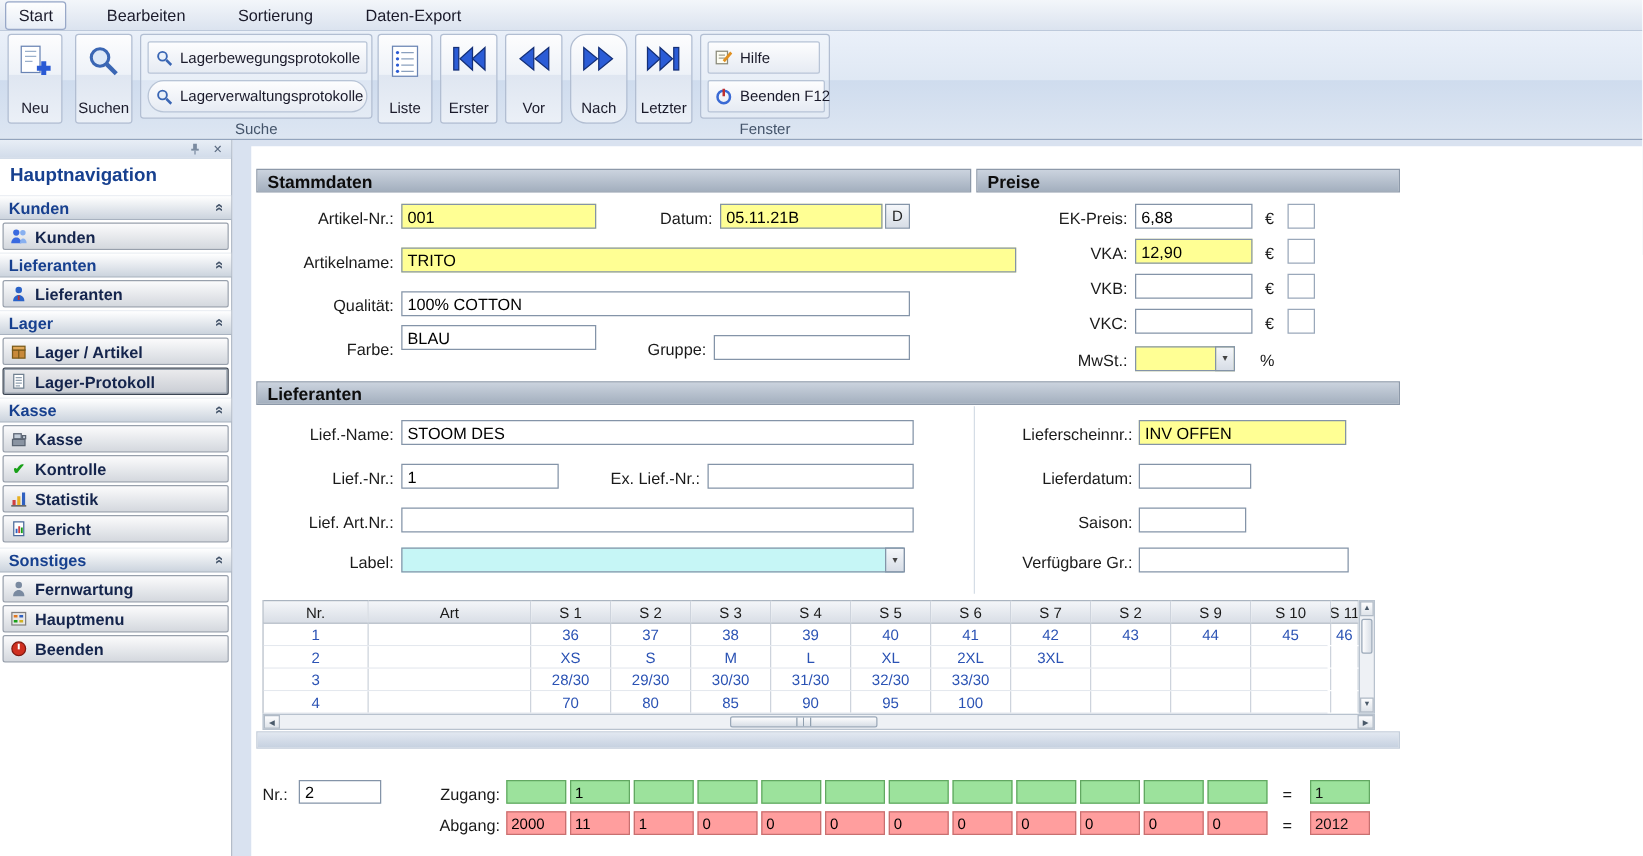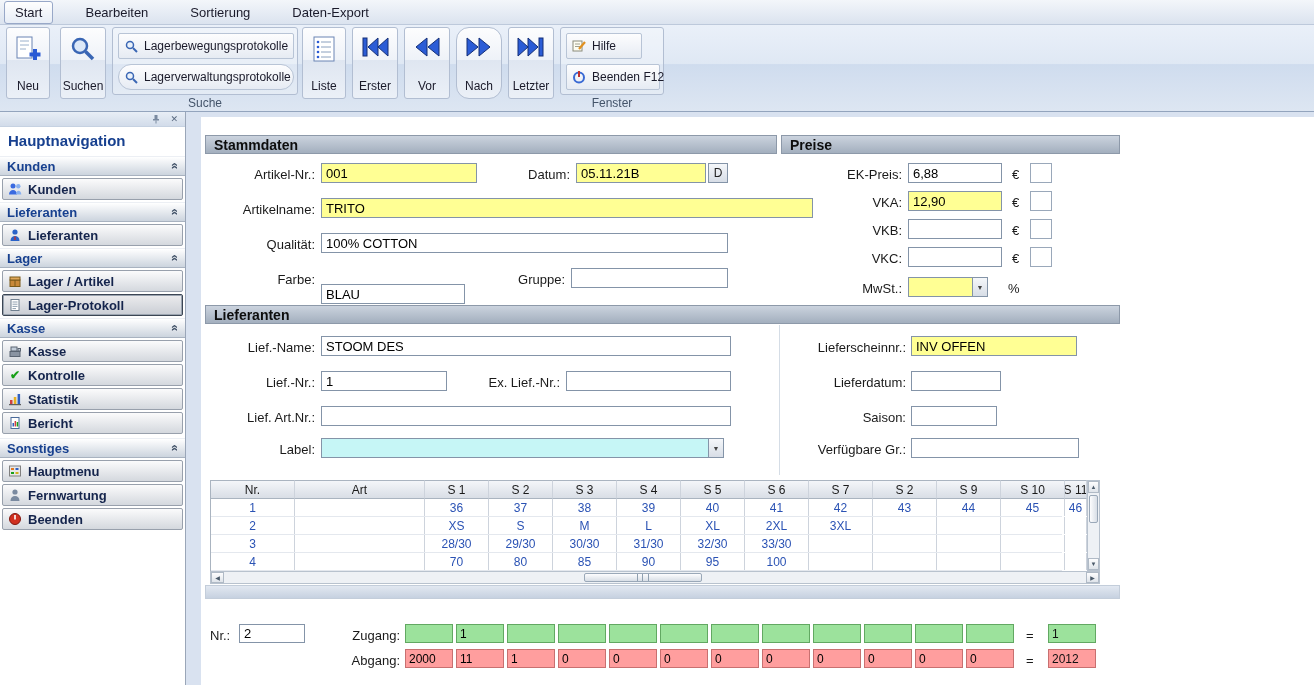--- a/index.html
+++ b/index.html
@@ -173,21 +173,21 @@
       <svg width="30" height="22">
           <polygon points="2,2 12,11 2,20" fill="#2b5cd6" stroke="#142f77"></polygon>
           <polygon points="12,2 22,11 12,20" fill="#2b5cd6" stroke="#142f77"></polygon>
           <rect x="23" y="2" width="4" height="18" fill="#2b5cd6" stroke="#142f77"></rect>
         </svg>
     </span>
     <span>Letzter</span>
   </div>
 
   <div class="rgroup" style="left:560px;width:104px;">
-    <div class="rmini" style="top:5px;width:76px;align-items:center;">
+    <div class="rmini" style="top:5px;width:90px;align-items:center;">
       <span class="ic">
         <svg width="14" height="14">
             <rect x="1" y="2" width="9" height="10" fill="#fdfdf2" stroke="#8a8a7a"></rect>
             <line x1="3" y1="5" x2="8" y2="5" stroke="#a0a090"></line>
             <line x1="3" y1="7.5" x2="8" y2="7.5" stroke="#a0a090"></line>
             <line x1="7" y1="10" x2="13" y2="3" stroke="#e09020" stroke-width="2.2"></line>
           </svg>
       </span>
       <span>Hilfe</span>
     </div>
@@ -316,41 +316,41 @@
     <span>Bericht</span>
   </div>
 
   <div class="sb-header" style="margin-top:4px;">
     <span>Sonstiges</span>
     <span class="chev">»</span>
   </div>
   <div class="sb-item">
     <span class="ic">
       <svg width="14" height="14">
+          <circle cx="7" cy="4" r="2.6" fill="#7a8aa0"></circle>
+          <path d="M2.5 13c0-3.2 2-5 4.5-5s4.5 1.8 4.5 5z" fill="#7a8aa0"></path>
+        </svg>
+    </span>
+    <span>Fernwartung</span>
+  </div>
+  <div class="sb-item">
+    <span class="ic">
+      <svg width="14" height="14">
           <rect x="1.5" y="2" width="11" height="10" fill="#e8e8e8" stroke="#808080"></rect>
           <rect x="3" y="4" width="3" height="2" fill="#e07820"></rect>
           <rect x="7.5" y="4" width="3" height="2" fill="#3060c0"></rect>
           <rect x="3" y="8" width="3" height="2" fill="#18a018"></rect>
           <rect x="7.5" y="8" width="3" height="2" fill="#d0b020"></rect>
         </svg>
     </span>
     <span>Hauptmenu</span>
   </div>
   <div class="sb-item">
     <span class="ic">
       <svg width="14" height="14">
-          <circle cx="7" cy="4" r="2.6" fill="#7a8aa0"></circle>
-          <path d="M2.5 13c0-3.2 2-5 4.5-5s4.5 1.8 4.5 5z" fill="#7a8aa0"></path>
-        </svg>
-    </span>
-    <span>Fernwartung</span>
-  </div>
-  <div class="sb-item">
-    <span class="ic">
-      <svg width="14" height="14">
           <circle cx="7" cy="7" r="5.5" fill="#d03020" stroke="#801810"></circle>
           <rect x="6.2" y="3" width="1.6" height="4.5" fill="#fff"></rect>
         </svg>
     </span>
     <span>Beenden</span>
   </div>
 </div>
 
 <div class="mainbg"></div>
 <div class="mainpanel"></div>
@@ -365,21 +365,21 @@
 <input class="inp yellow" style="left: 576px; top: 163px; width: 130px;" value="05.11.21B">
 <div class="dbtn" style="left:708px;top:163px;">D</div>
 
 <span class="lbl" style="left:205px;top:202px;width:110px;">Artikelname:</span>
 <input class="inp yellow" style="left: 321px; top: 198px; width: 492px;" value="TRITO">
 
 <span class="lbl" style="left:205px;top:237px;width:110px;">Qualität:</span>
 <input class="inp" style="left: 321px; top: 233px; width: 407px;" value="100% COTTON">
 
 <span class="lbl" style="left:205px;top:272px;width:110px;">Farbe:</span>
-<input class="inp" style="left: 321px; top: 284px; width: 144px;" value="BLAU">
+<input class="inp" style="left: 321px; top: 260px; width: 156px;" value="BLAU">
 <span class="lbl" style="left:460px;top:272px;width:105px;">Gruppe:</span>
 <input class="inp" style="left: 571px; top: 268px; width: 157px;" value="">
 
 <span class="lbl" style="left:766px;top:167px;width:136px;">EK-Preis:</span>
 <input class="inp" style="left: 908px; top: 163px; width: 94px;" value="6,88">
 <span class="unit" style="left:1012px;top:167px;">€</span>
 <div class="minibox" style="left:1030px;top:163px;"></div>
 
 <span class="lbl" style="left:766px;top:195px;width:136px;">VKA:</span>
 <input class="inp yellow" style="left: 908px; top: 191px; width: 94px;" value="12,90">

